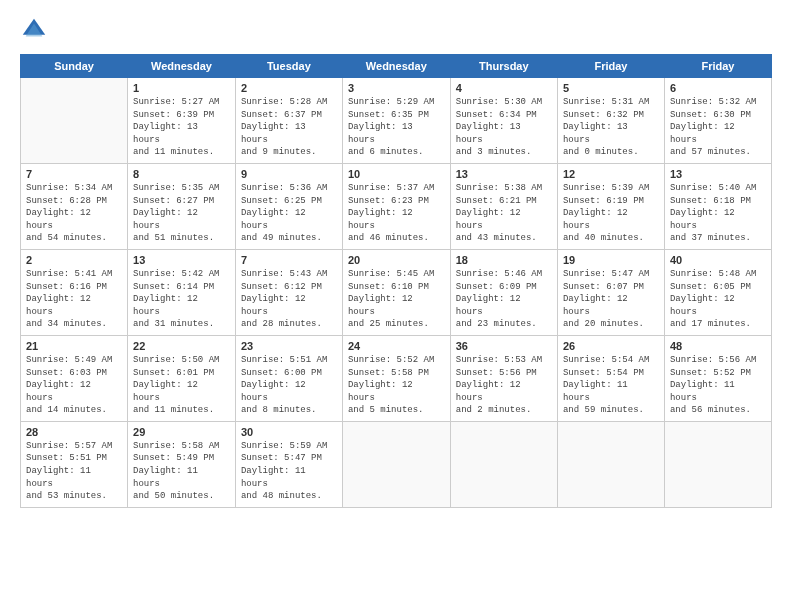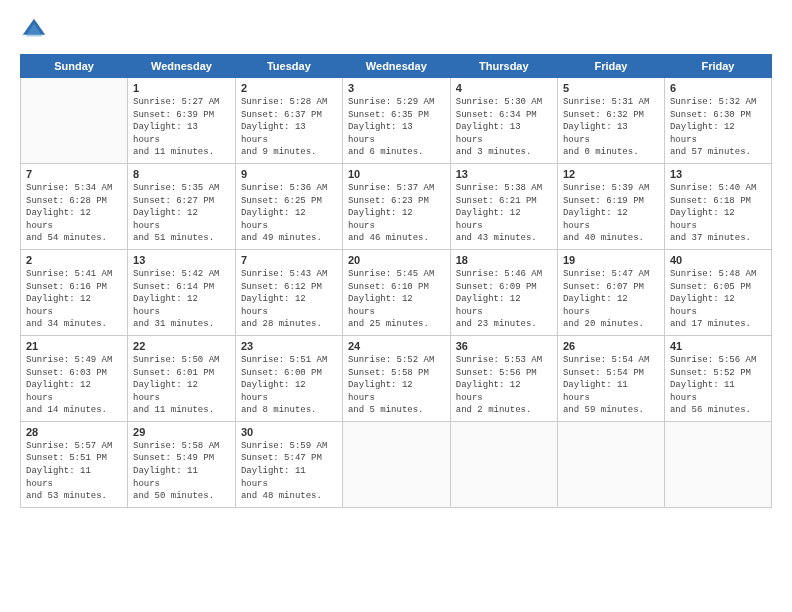--- a/index.html
+++ b/index.html
@@ -239,21 +239,21 @@
           </td>
           <td>
             <span class="day-number">36</span>
             <div class="day-info">Sunrise: 5:53 AM<br>Sunset: 5:56 PM<br>Daylight: 12 hours<br>and 2 minutes.</div>
           </td>
           <td>
             <span class="day-number">26</span>
             <div class="day-info">Sunrise: 5:54 AM<br>Sunset: 5:54 PM<br>Daylight: 11 hours<br>and 59 minutes.</div>
           </td>
           <td>
-            <span class="day-number">41</span>
+            <span class="day-number">48</span>
             <div class="day-info">Sunrise: 5:56 AM<br>Sunset: 5:52 PM<br>Daylight: 11 hours<br>and 56 minutes.</div>
           </td>
         </tr>
         <tr class="last-row">
           <td>
             <span class="day-number">28</span>
             <div class="day-info">Sunrise: 5:57 AM<br>Sunset: 5:51 PM<br>Daylight: 11 hours<br>and 53 minutes.</div>
           </td>
           <td>
             <span class="day-number">29</span>

